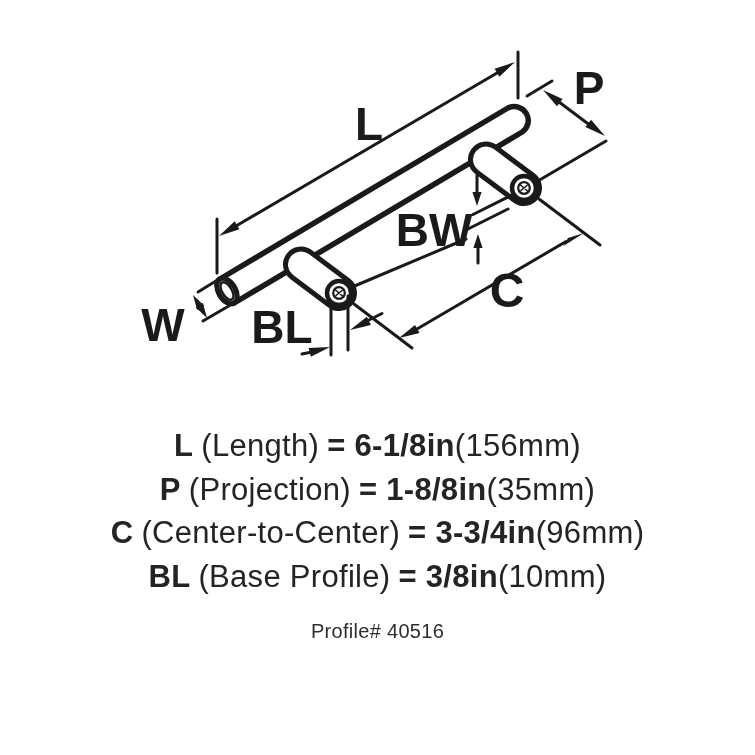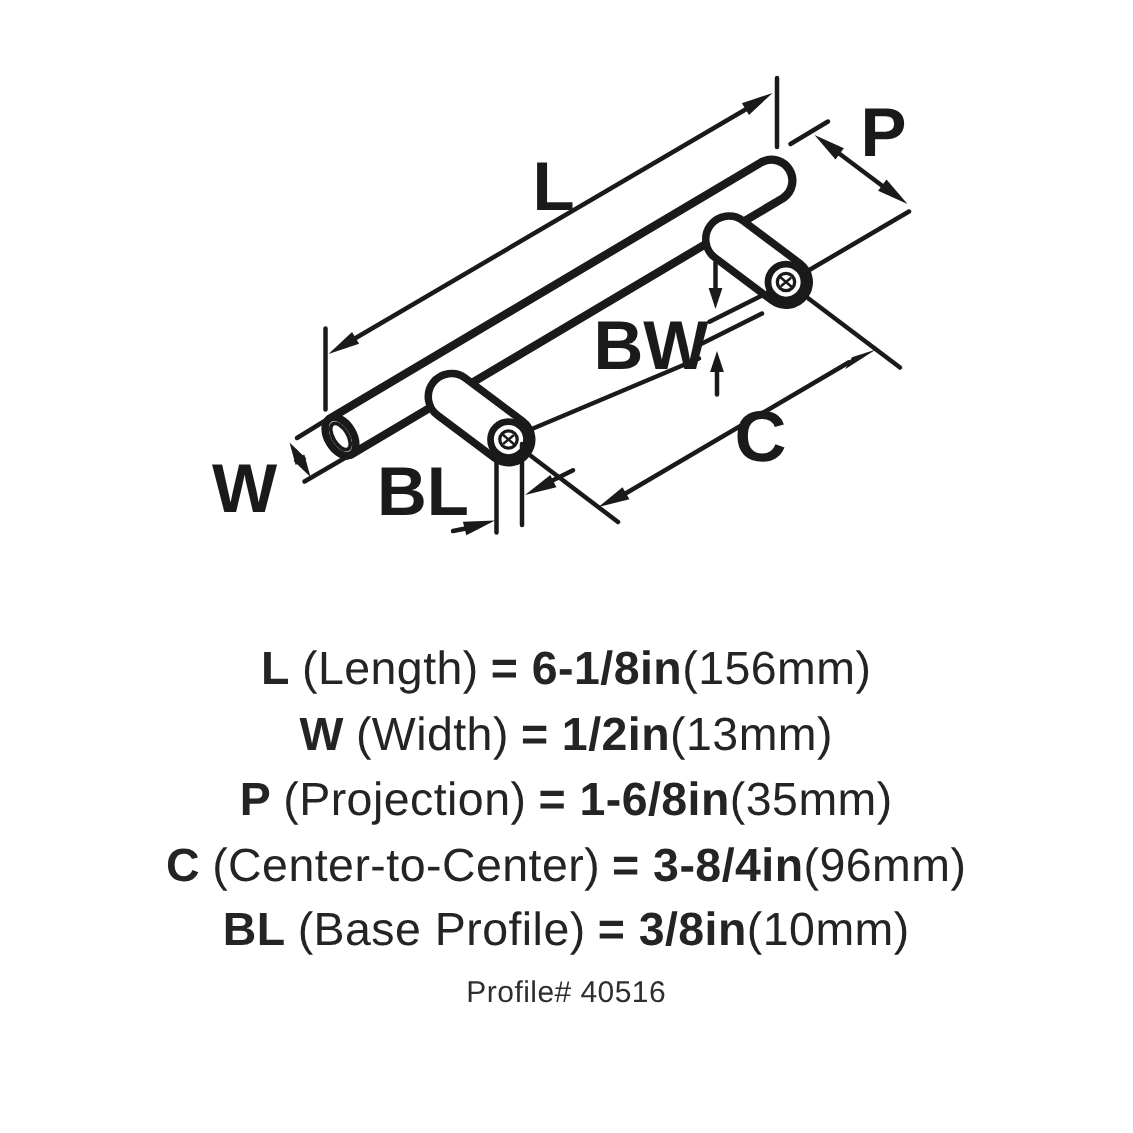--- a/index.html
+++ b/index.html
@@ -18,21 +18,21 @@
   }
   .legend-row{
     font-size:31px;line-height:43.5px;white-space:nowrap;
     letter-spacing:0.3px;
   }
   .legend-row .sym{font-weight:700;}
   .legend-row .name{font-weight:400;margin-left:8px;}
   .legend-row .val{font-weight:700;margin-left:8px;}
   .legend-row .metric{font-weight:400;}
   .profile-line{
-    margin-top:9px;font-size:20px;font-weight:400;color:#2e2e2e;
+    margin-top:22px;font-size:20px;font-weight:400;color:#2e2e2e;
     letter-spacing:0.3px;
   }
 </style>
 </head>
 <body>
 
 <div class="stage">
 
   <svg width="755" height="422" viewBox="0 0 755 422" stroke="#1a1a1a" fill="none" stroke-linecap="round" stroke-linejoin="round">
 
@@ -117,26 +117,23 @@
       <text x="282" y="343" font-size="46" text-anchor="middle" fill="#1a1a1a" stroke="none">BL</text>
     </g>
   </svg>
 
   
   <div class="legend">
     <div class="legend-row">
       <span class="sym">L</span><span class="name">(Length)</span><span class="val">= 6-1/8in</span><span class="metric">(156mm)</span>
     </div>
     <div class="legend-row">
-      <span class="sym">W</span><span class="name">(Width)</span><span class="val">= 1/2in</span><span class="metric">(13mm)</span>
+      <span class="sym">P</span><span class="name">(Projection)</span><span class="val">= 1-8/8in</span><span class="metric">(35mm)</span>
     </div>
     <div class="legend-row">
-      <span class="sym">P</span><span class="name">(Projection)</span><span class="val">= 1-6/8in</span><span class="metric">(35mm)</span>
-    </div>
-    <div class="legend-row">
-      <span class="sym">C</span><span class="name">(Center-to-Center)</span><span class="val">= 3-8/4in</span><span class="metric">(96mm)</span>
+      <span class="sym">C</span><span class="name">(Center-to-Center)</span><span class="val">= 3-3/4in</span><span class="metric">(96mm)</span>
     </div>
     <div class="legend-row">
       <span class="sym">BL</span><span class="name">(Base Profile)</span><span class="val">= 3/8in</span><span class="metric">(10mm)</span>
     </div>
     <div class="profile-line">Profile# 40516</div>
   </div>
 </div>
 
 </body></html>

